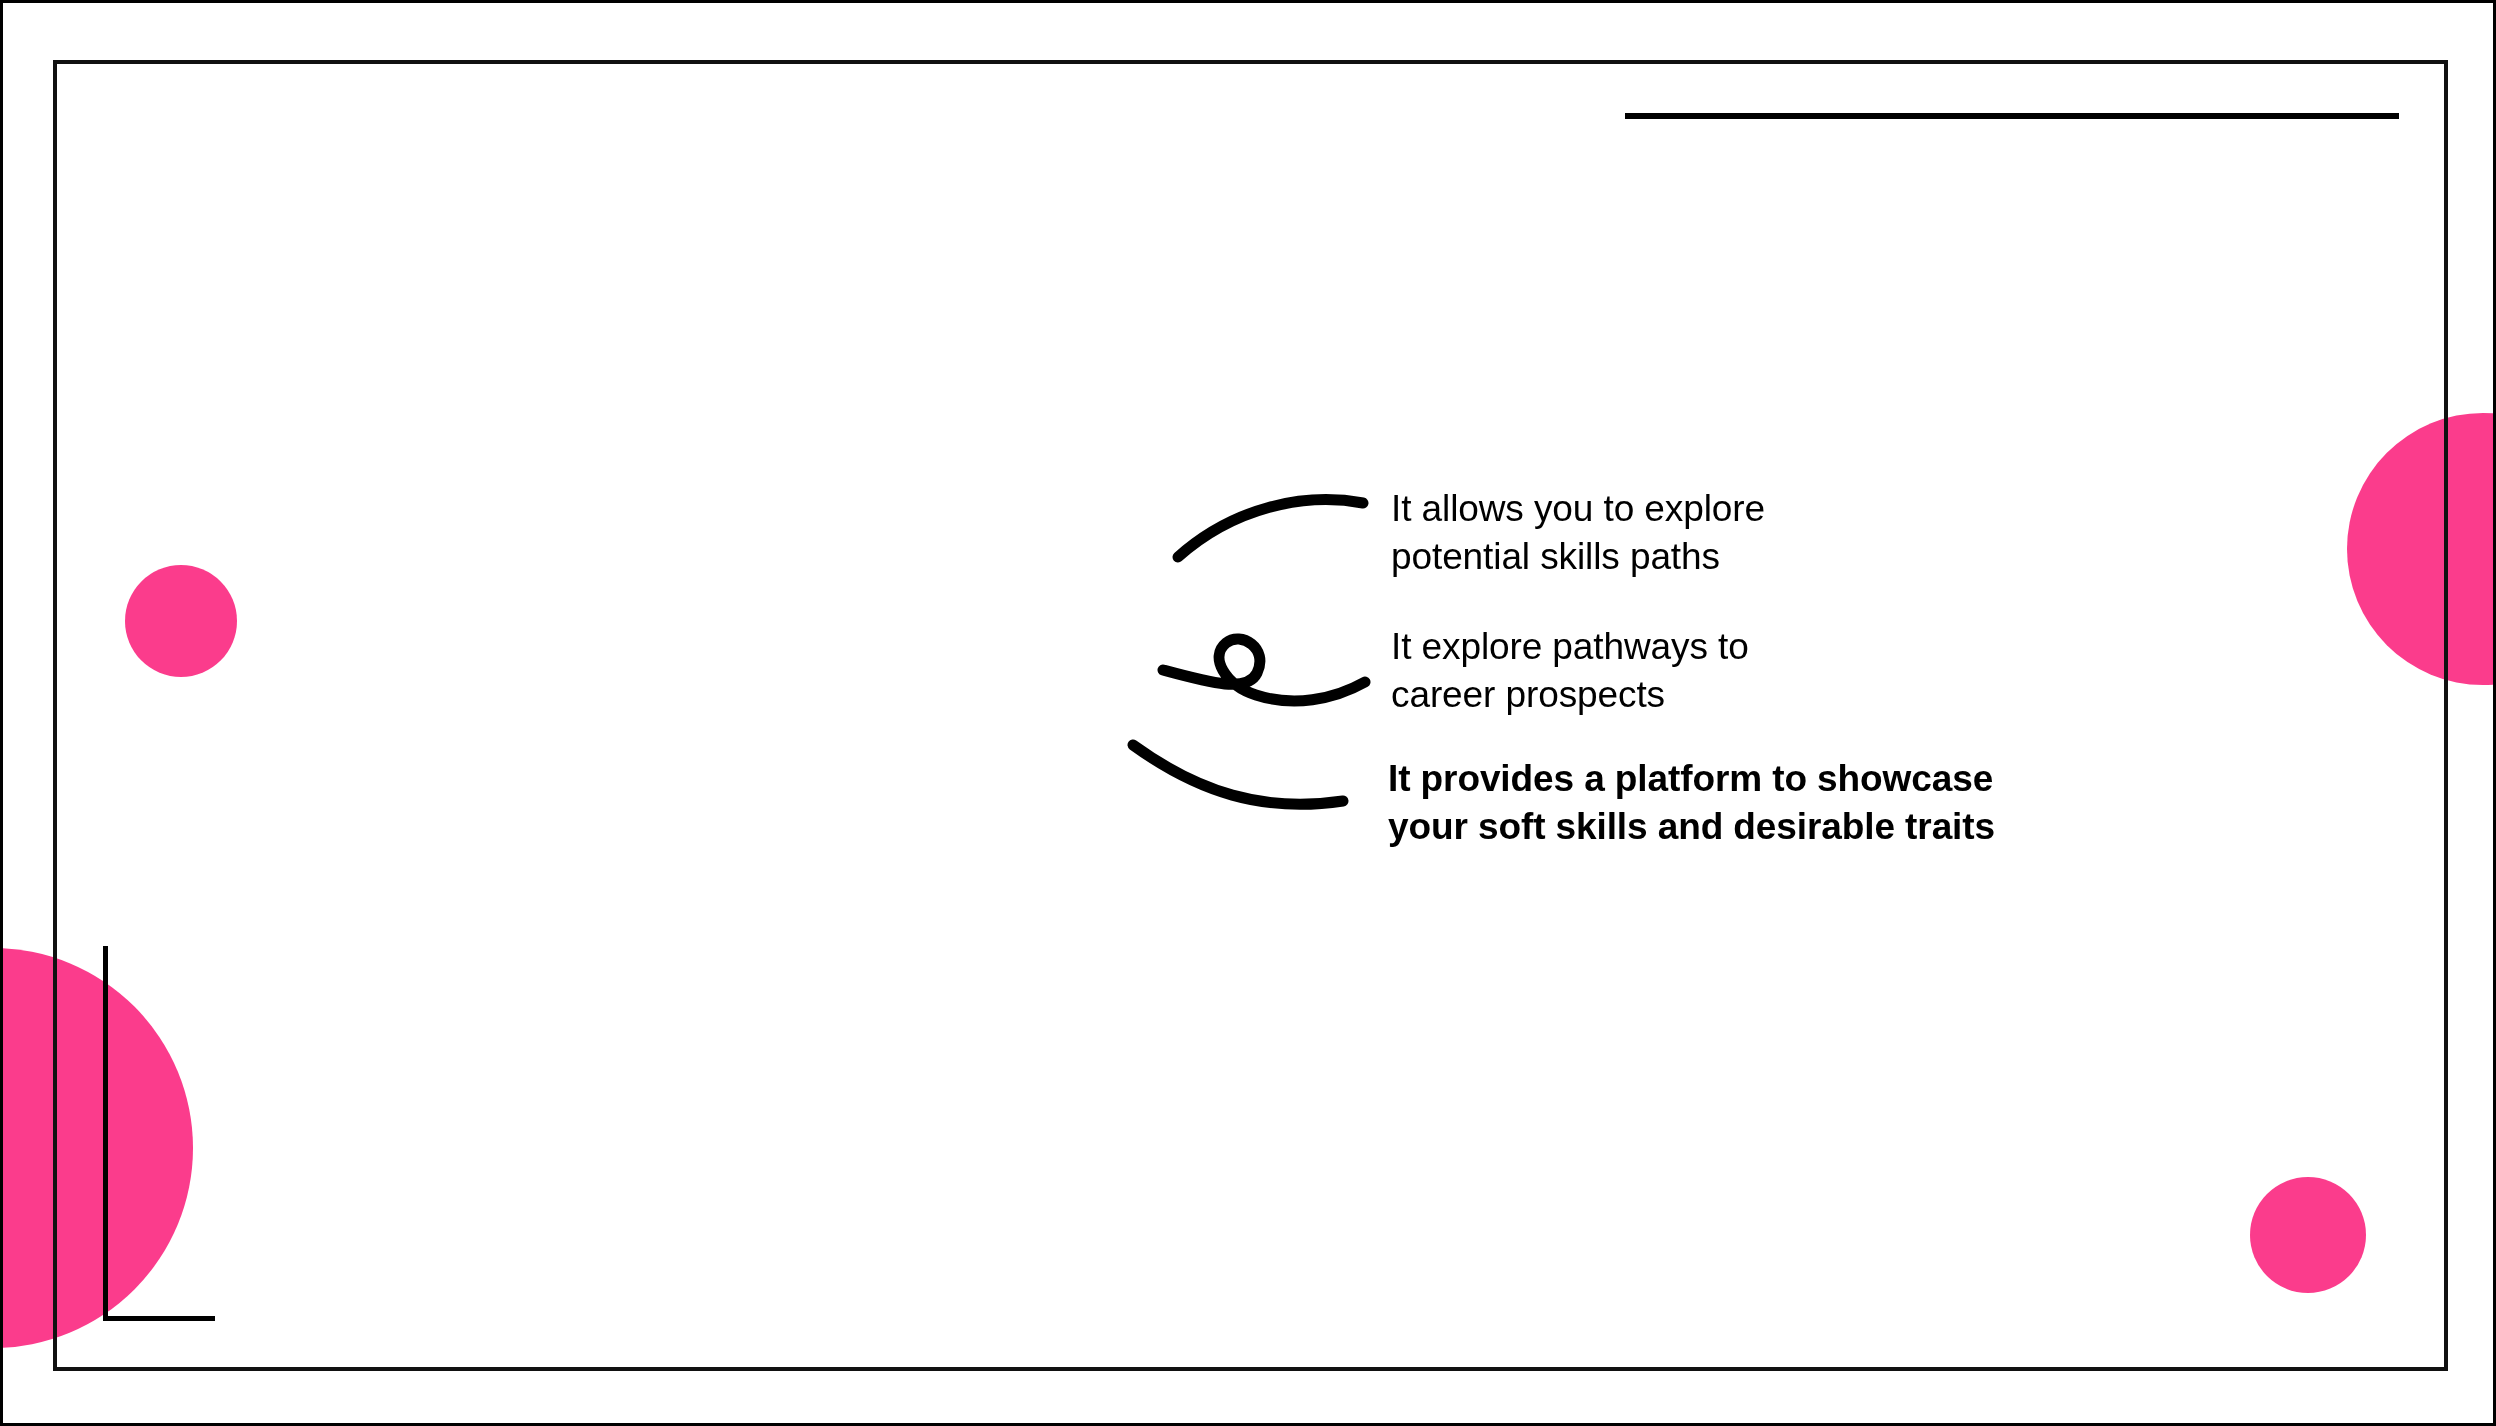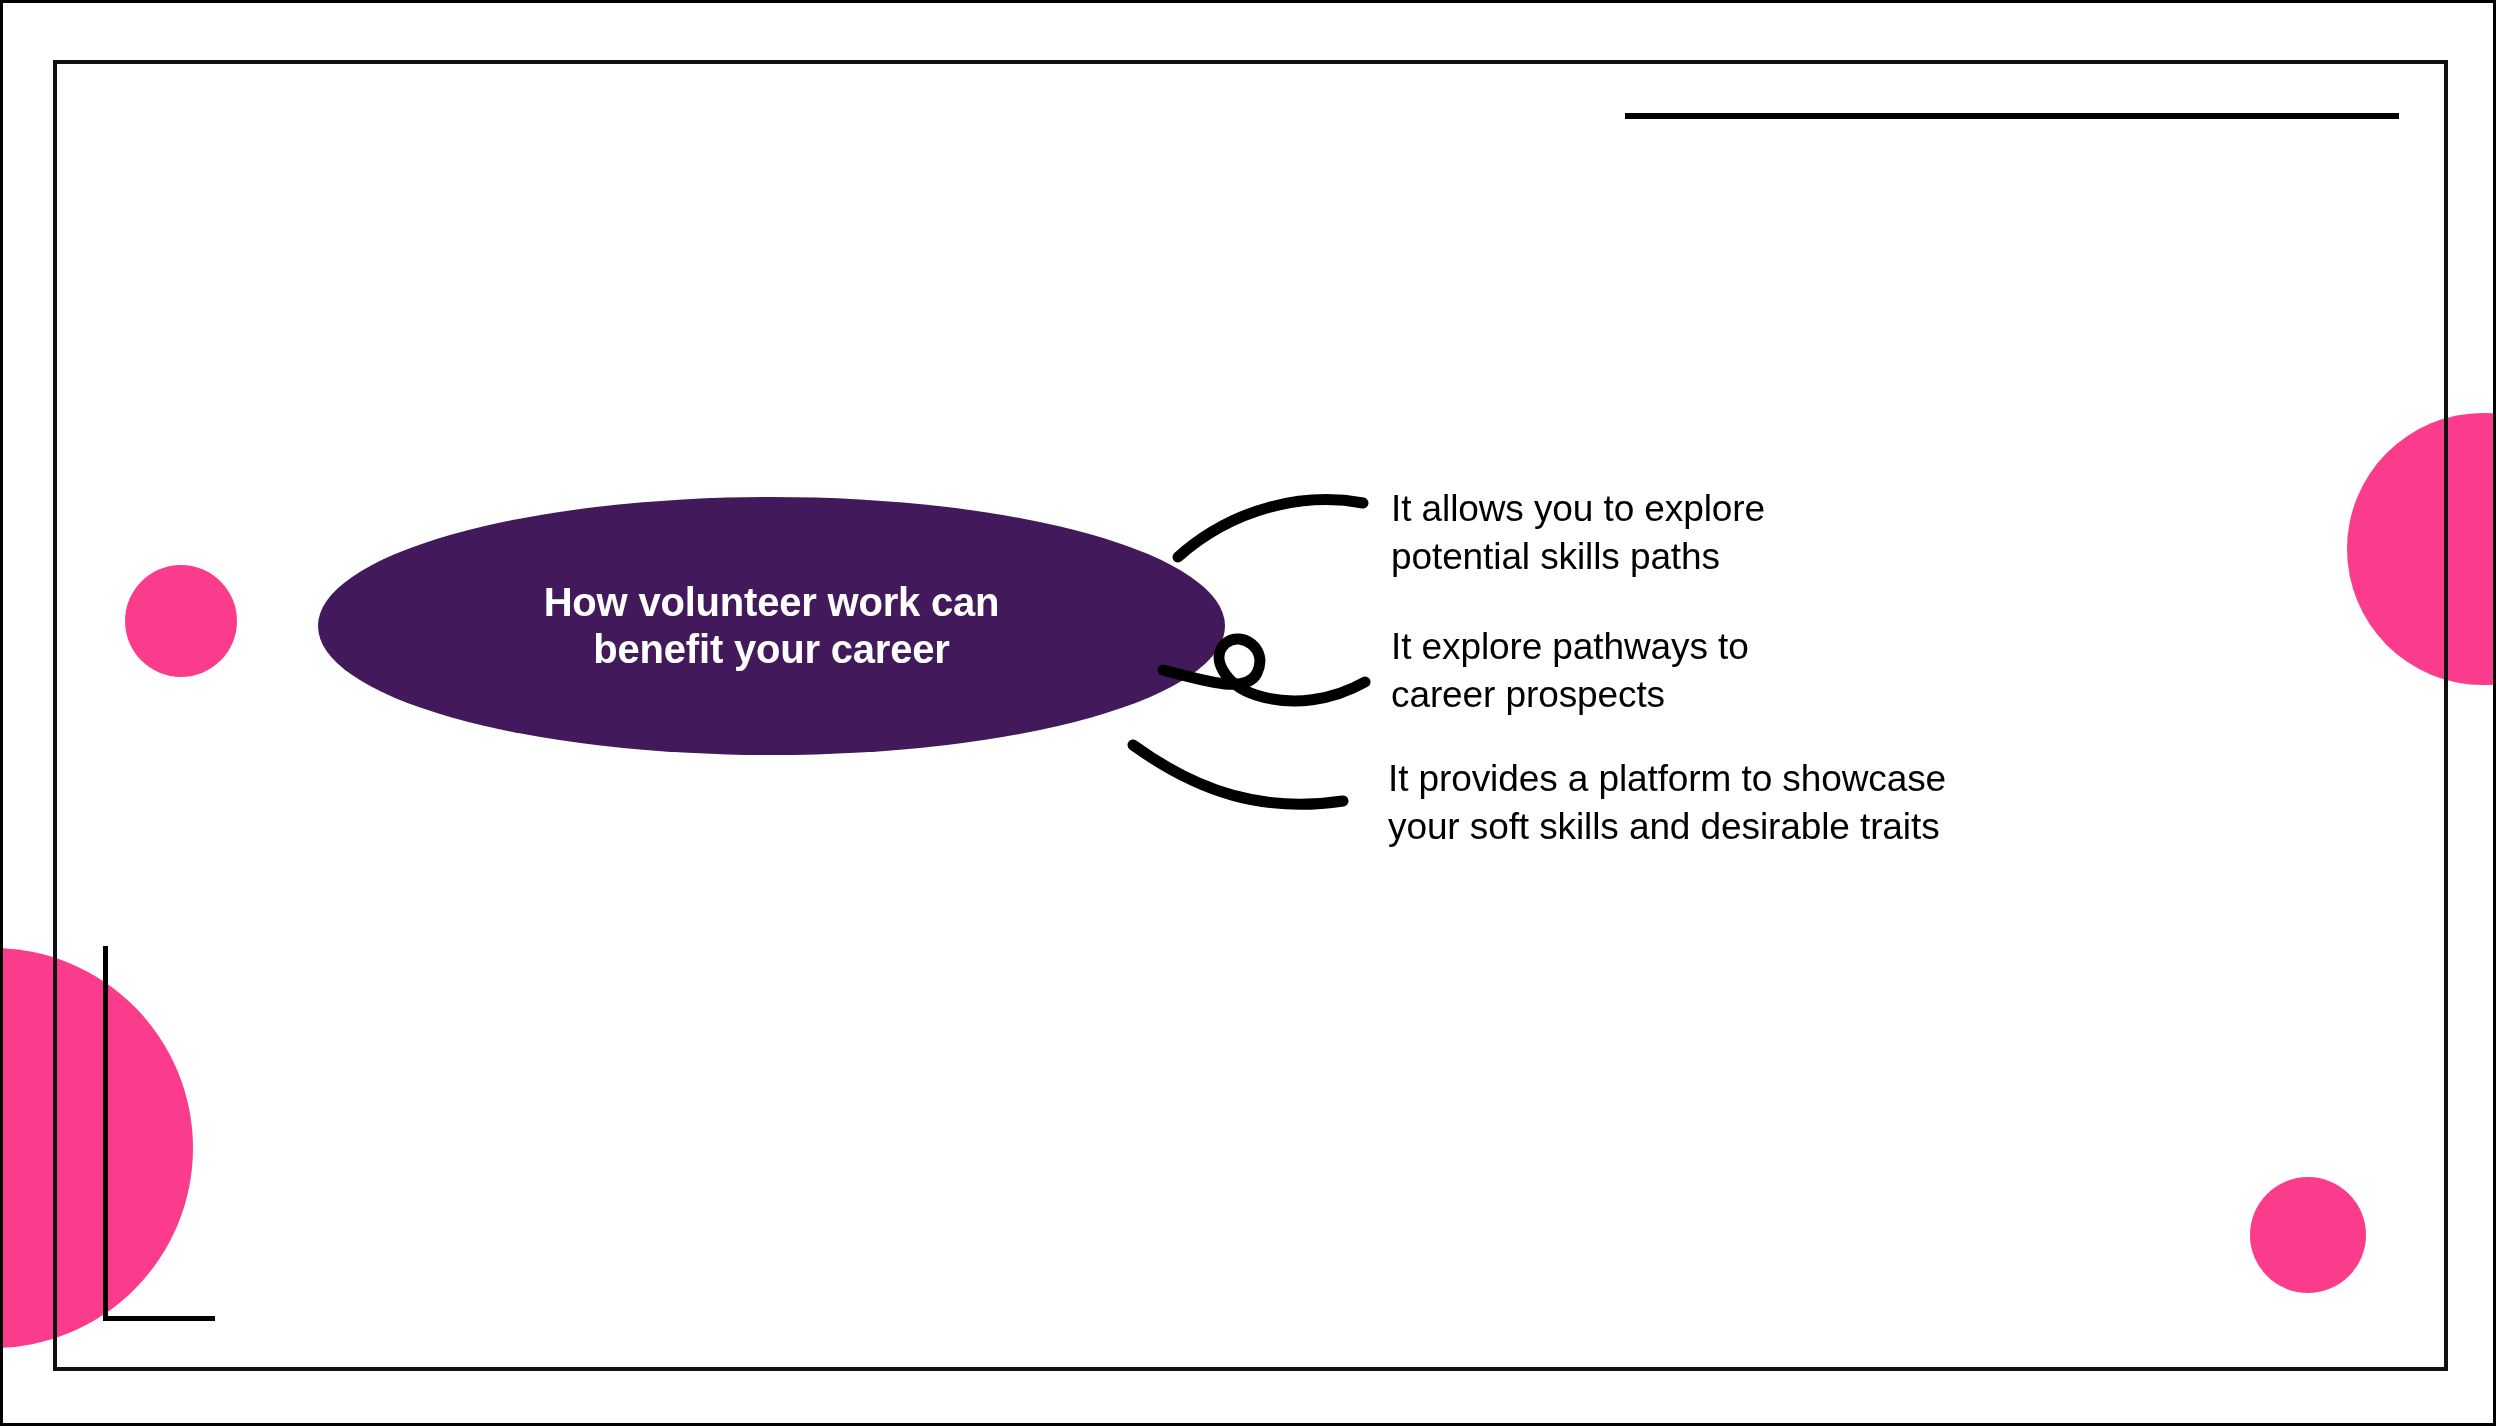--- a/index.html
+++ b/index.html
@@ -112,43 +112,39 @@
     position: absolute;
     z-index: 8;
     color: #000000;
     font-size: 37px;
     line-height: 1.30;
     letter-spacing: -0.1px;
     white-space: pre-line;
   }
   #branch-0 { left: 1388px; top: 482px;  width: 560px; }
   #branch-1 { left: 1388px; top: 620px;  width: 560px; }
-  #branch-2 { left: 1385px; top: 752px;  width: 740px; }
+  #branch-2 { left: 1385px; top: 752px;  width: 740px; font-weight: bold; }
 </style>
 </head>
 <body>
 
 <div id="slide">
 
   <div class="blob" id="blob-left-small" style="background: rgb(251, 60, 140);"></div>
   <div class="blob" id="blob-left-large" style="background: rgb(251, 60, 140);"></div>
   <div class="blob" id="blob-right-large" style="background: rgb(251, 60, 140);"></div>
   <div class="blob" id="blob-right-small" style="background: rgb(251, 60, 140);"></div>
 
   <div class="inner-frame"></div>
   <div class="accent-rule"></div>
   <div class="corner-bracket">
     <div class="v"></div>
     <div class="h"></div>
   </div>
 
-  <div class="node" id="central-node" style="background: rgb(66, 26, 91);">
-    <div class="node-label">How volunteer work can
-benefit your career</div>
-  </div>
 
   <svg class="connectors" viewBox="0 0 2496 1426">
     <g fill="none" stroke="#000000" stroke-width="11" stroke-linecap="round">
       <path d="M 1175 554 C 1230 505, 1300 489, 1360 500"></path>
       <path d="M 1160 667 C 1208 680, 1244 690, 1254 670
                C 1266 645, 1238 628, 1223 640
                C 1206 654, 1222 682, 1253 692
                C 1290 704, 1330 697, 1362 679"></path>
       <path d="M 1130 742 C 1195 789, 1260 810, 1340 798"></path>
     </g>

